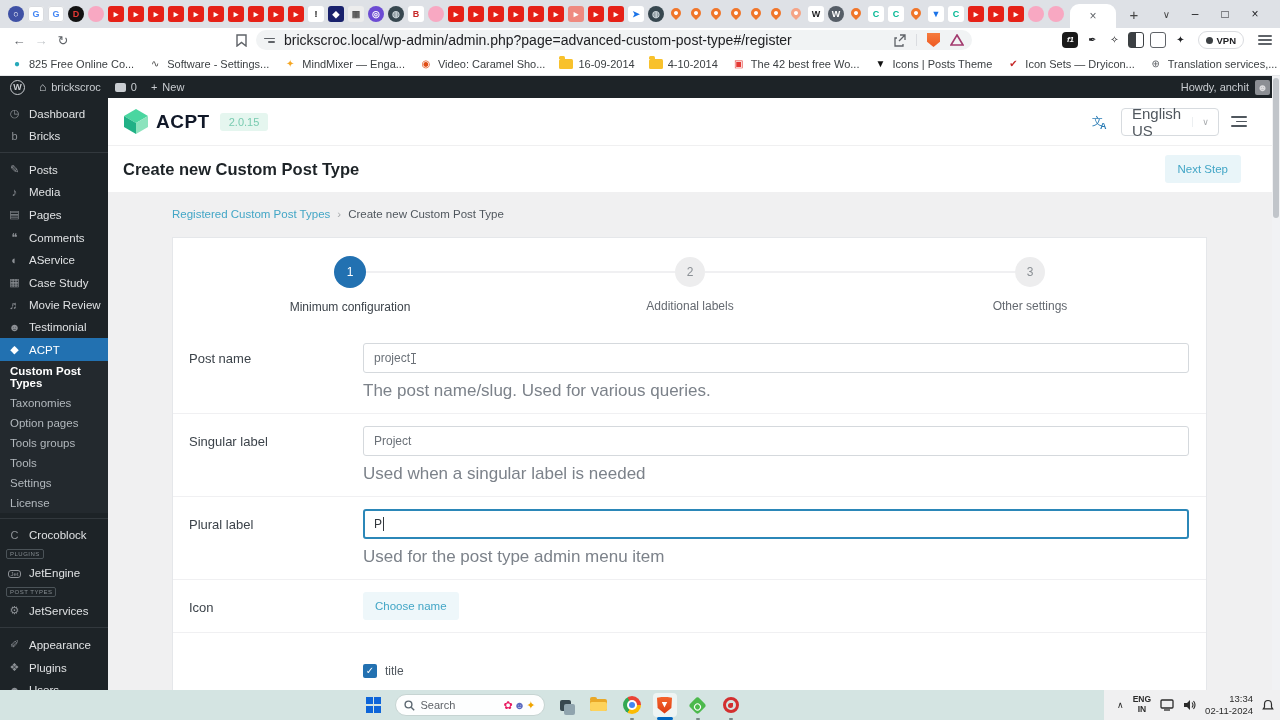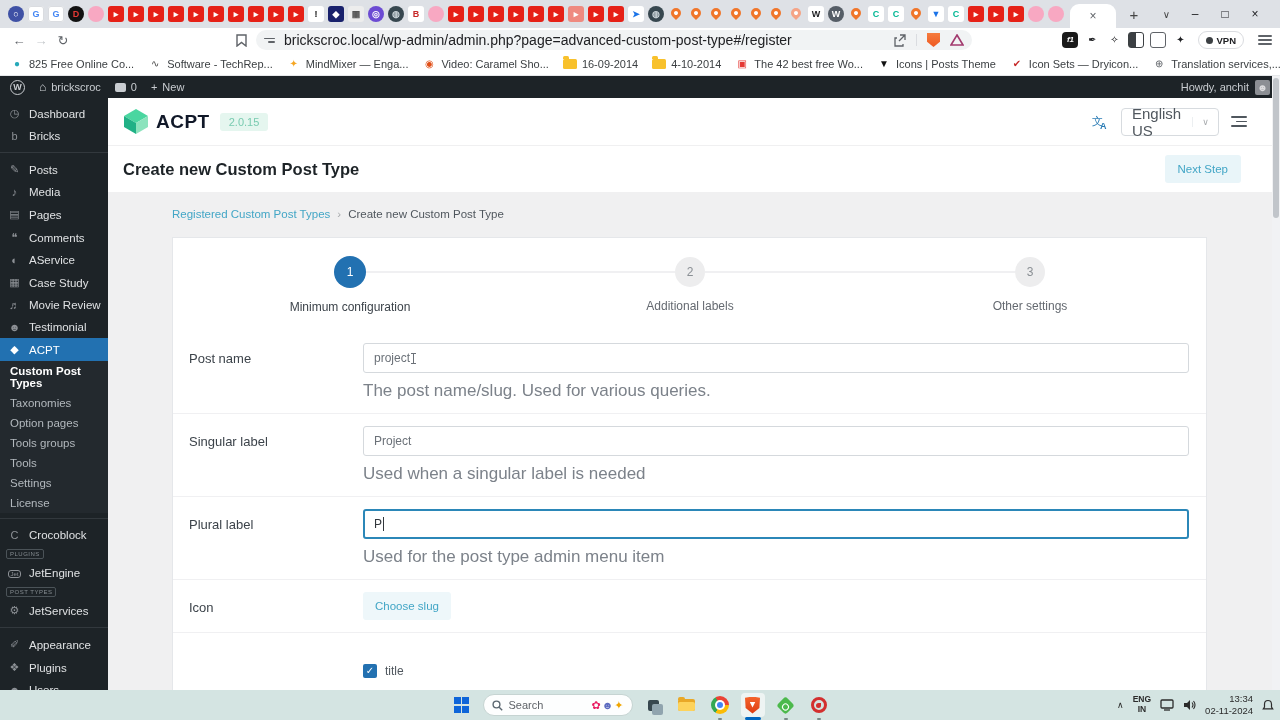--- a/index.html
+++ b/index.html
@@ -142,21 +142,21 @@
   .cbx{width:14px;height:14px;background:#2271b1;border-radius:2px;color:#fff;font-size:10px;line-height:14px;
        text-align:center;display:inline-block;vertical-align:middle;}
   .cbxlab{margin-left:8px;font-size:12px;color:#50575e;vertical-align:middle;}
   .cbxrow{padding-top:16px;}
 
   
   .sbar{position:absolute;right:0;top:76px;width:8px;height:614px;background:#f1f2f4;}
   .sthumb{position:absolute;left:1px;top:2px;width:6px;height:140px;background:#c1c5ca;border-radius:3px;}
 
   
-  .taskbar{position:absolute;left:0;top:690px;width:1280px;height:30px;background:#d4e4e2;
+  .taskbar{position:absolute;left:0;top:690px;width:1104px;height:30px;background:#d4e4e2;
            display:flex;align-items:center;justify-content:center;gap:9px;}
   .tb-ic{width:24px;height:24px;display:flex;align-items:center;justify-content:center;position:relative;}
   .startgrid{display:grid;grid-template-columns:7px 7px;grid-gap:1.5px;}
   .startgrid i{display:block;width:7px;height:7px;background:#0e65d9;}
   .searchpill{width:150px;height:22px;background:#fdfefe;border:1px solid #c6d4d2;border-radius:12px;
               display:flex;align-items:center;padding:0 8px;gap:6px;font-size:11px;color:#5f6368;}
   .doodle{margin-left:auto;display:flex;gap:1px;font-size:11px;}
   .tview-b{width:11px;height:11px;background:#37474f;border-radius:2px;position:relative;}
   .tview-b:after{content:'';position:absolute;left:4px;top:4px;width:11px;height:11px;background:#90a4ae;border-radius:2px;}
   .folder-ic{width:17px;height:12px;background:#e9a827;border-radius:2px;position:relative;}
@@ -323,21 +323,21 @@
         </span>
     </div>
   </div>
 
   <div class="bmbar">
     <span style="display:contents"><span class="bm-item">
           <span class="bm-ico" style="color: rgb(38, 169, 185);">●</span>
           <span>825 Free Online Co...</span>
         </span><span class="bm-item">
           <span class="bm-ico" style="color: rgb(68, 68, 68);">∿</span>
-          <span>Software - TechRep...</span>
+          <span>Software - Settings...</span>
         </span><span class="bm-item">
           <span class="bm-ico" style="color: rgb(245, 166, 35);">✦</span>
           <span>MindMixer — Enga...</span>
         </span><span class="bm-item">
           <span class="bm-ico" style="color: rgb(224, 78, 22);">◉</span>
           <span>Video: Caramel Sho...</span>
         </span><span class="bm-item">
           <span class="bm-folder"></span>
           <span>16-09-2014</span>
         </span><span class="bm-item">
@@ -514,21 +514,21 @@
             <div class="fctrl">
               <div class="finput focused">
                 <span>P</span>
                 <span class="caret"></span>
               </div>
               <div class="fhelp">Used for the post type admin menu item</div>
             </div>
           </div>
           <div class="frow">
             <div class="flabel">Icon</div>
-            <div class="fctrl"><button class="choosebtn">Choose slug</button></div>
+            <div class="fctrl"><button class="choosebtn">Choose name</button></div>
           </div>
           <div class="frow">
             <div class="flabel"></div>
             <div class="fctrl cbxrow"><span class="cbx">✓</span><span class="cbxlab">title</span></div>
           </div>
         </div>
     </div>
   </div>
 
   <div class="sbar">

